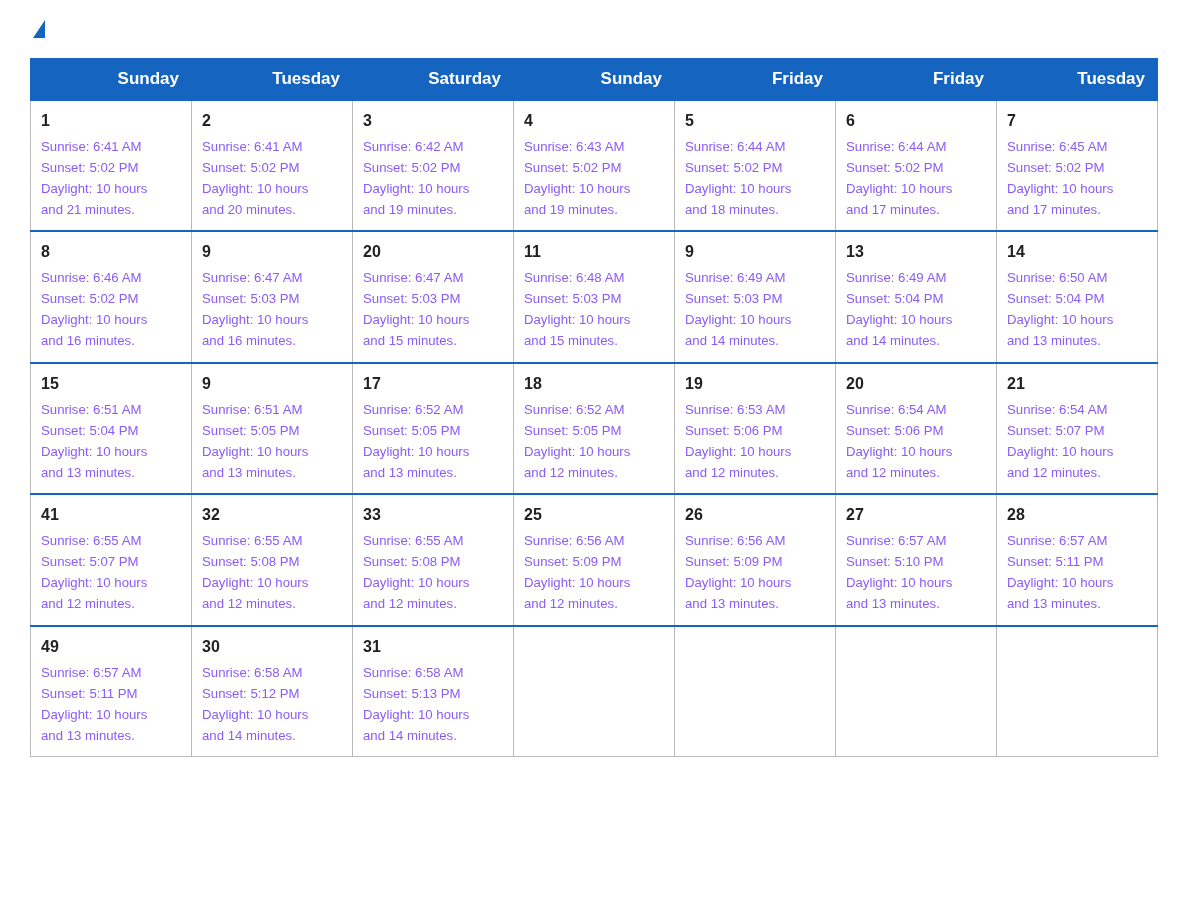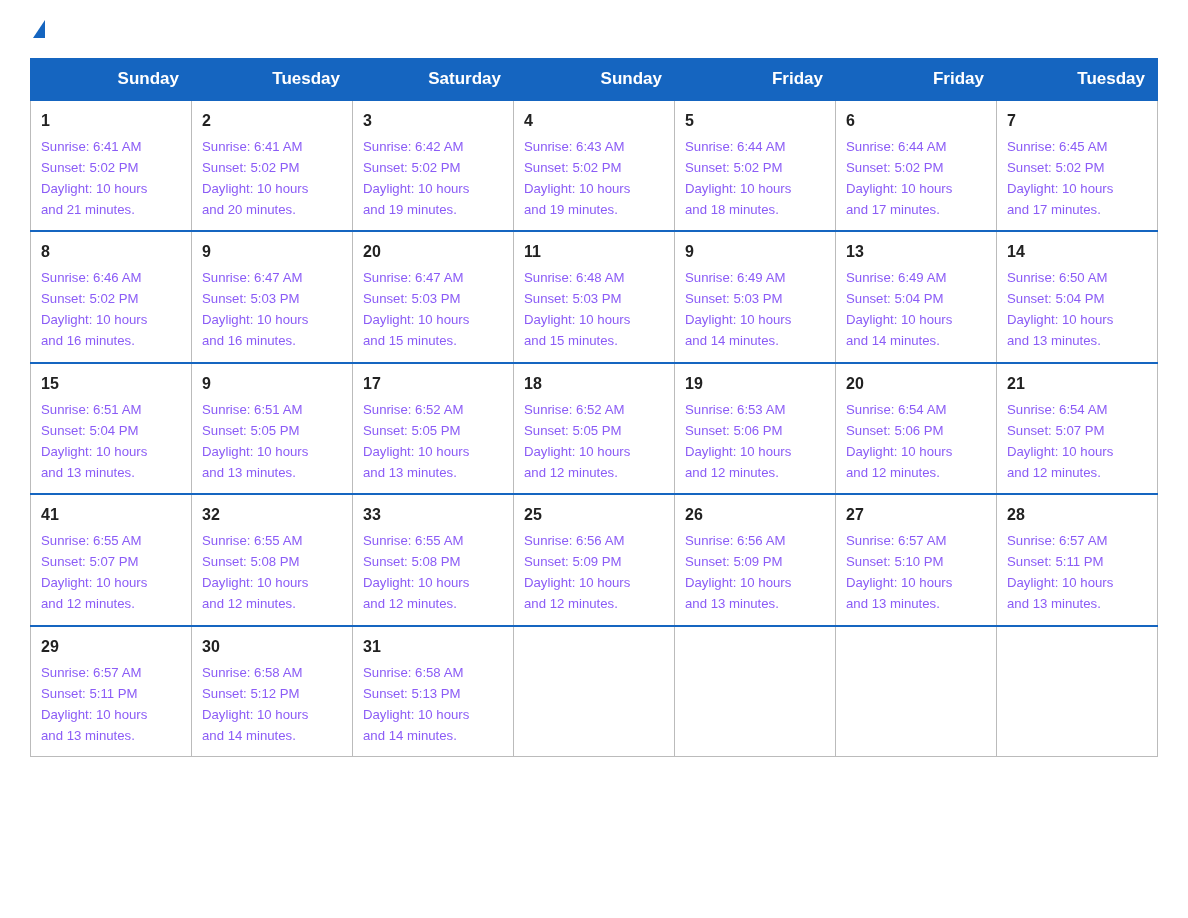--- a/index.html
+++ b/index.html
@@ -163,21 +163,21 @@
       <tr>
         <td><span class="day-num">41</span><span class="day-info">Sunrise: 6:55 AM<br>Sunset: 5:07 PM<br>Daylight: 10 hours<br> and 12 minutes.</span></td>
         <td><span class="day-num">32</span><span class="day-info">Sunrise: 6:55 AM<br>Sunset: 5:08 PM<br>Daylight: 10 hours<br> and 12 minutes.</span></td>
         <td><span class="day-num">33</span><span class="day-info">Sunrise: 6:55 AM<br>Sunset: 5:08 PM<br>Daylight: 10 hours<br> and 12 minutes.</span></td>
         <td><span class="day-num">25</span><span class="day-info">Sunrise: 6:56 AM<br>Sunset: 5:09 PM<br>Daylight: 10 hours<br> and 12 minutes.</span></td>
         <td><span class="day-num">26</span><span class="day-info">Sunrise: 6:56 AM<br>Sunset: 5:09 PM<br>Daylight: 10 hours<br> and 13 minutes.</span></td>
         <td><span class="day-num">27</span><span class="day-info">Sunrise: 6:57 AM<br>Sunset: 5:10 PM<br>Daylight: 10 hours<br> and 13 minutes.</span></td>
         <td><span class="day-num">28</span><span class="day-info">Sunrise: 6:57 AM<br>Sunset: 5:11 PM<br>Daylight: 10 hours<br> and 13 minutes.</span></td>
       </tr>
       <tr>
-        <td><span class="day-num">29</span><span class="day-info">Sunrise: 6:57 AM<br>Sunset: 5:11 PM<br>Daylight: 10 hours<br> and 13 minutes.</span></td>
+        <td><span class="day-num">49</span><span class="day-info">Sunrise: 6:57 AM<br>Sunset: 5:11 PM<br>Daylight: 10 hours<br> and 13 minutes.</span></td>
         <td><span class="day-num">30</span><span class="day-info">Sunrise: 6:58 AM<br>Sunset: 5:12 PM<br>Daylight: 10 hours<br> and 14 minutes.</span></td>
         <td><span class="day-num">31</span><span class="day-info">Sunrise: 6:58 AM<br>Sunset: 5:13 PM<br>Daylight: 10 hours<br> and 14 minutes.</span></td>
         <td class="empty-cell"></td>
         <td class="empty-cell"></td>
         <td class="empty-cell"></td>
         <td class="empty-cell"></td>
       </tr>
     </tbody>
 </table>
 

